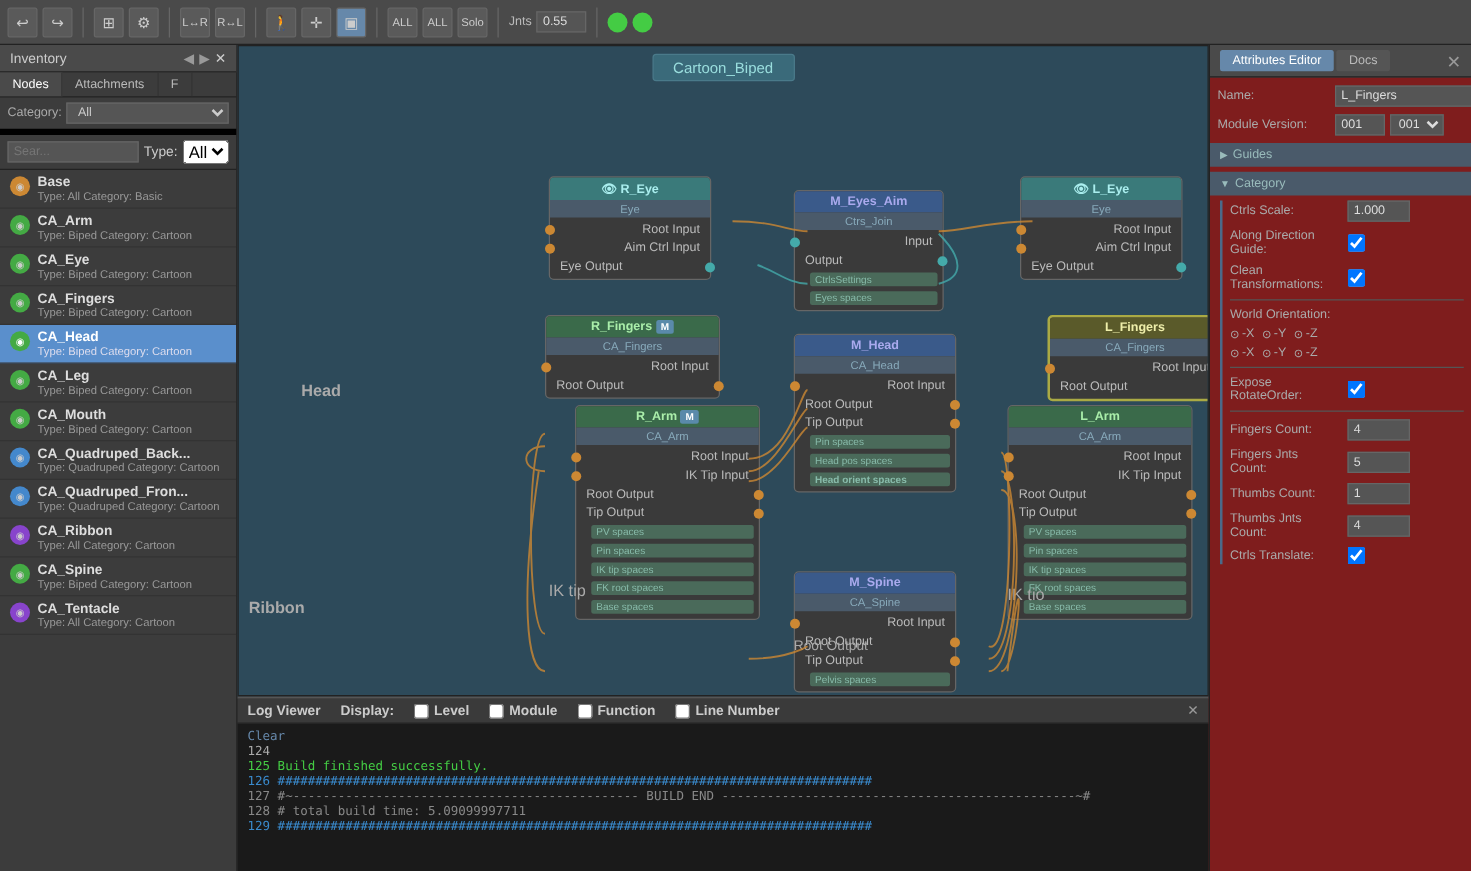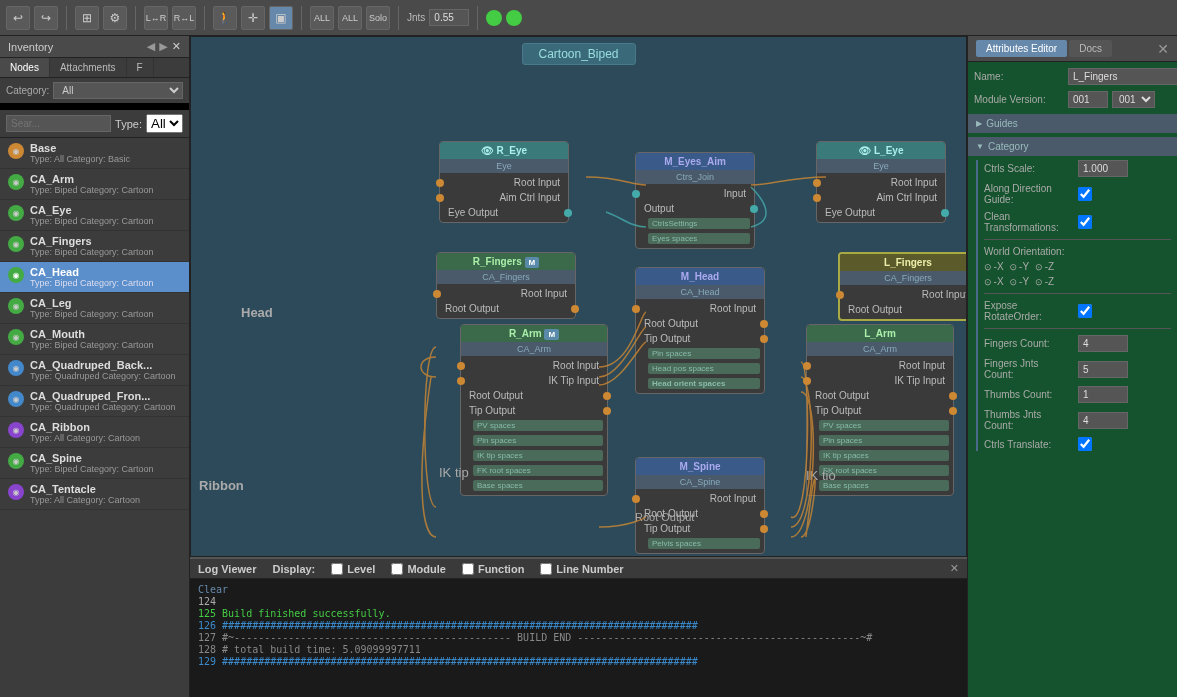--- a/index.html
+++ b/index.html
@@ -14,21 +14,21 @@
     #main { display: flex; height: calc(697px - 36px); }
 
     
     #left-panel { width: 190px; background: #3c3c3c; border-right: 1px solid #222; display: flex; flex-direction: column; }
     #inventory-header { background: #4a4a4a; padding: 4px 8px; display: flex; align-items: center; justify-content: space-between; border-bottom: 1px solid #222; }
     #inventory-header span { font-size: 11px; color: #ccc; }
     .close-btn { cursor: pointer; font-size: 14px; color: #999; }
     #panel-tabs { display: flex; border-bottom: 1px solid #222; }
     .panel-tab { padding: 4px 10px; font-size: 10px; cursor: pointer; color: #bbb; border-right: 1px solid #333; }
     .panel-tab.active { background: #4a4a4a; color: #fff; }
-    #category-row { display: flex; align-items: center; padding: 4px 6px; gap: 4px; border-bottom: 7px solid #000000; }
+    #category-row { display: flex; align-items: center; padding: 4px 6px; gap: 4px; border-bottom: 5px solid #000000; }
     #category-row label { font-size: 10px; color: #aaa; }
     #category-row select { background: #555; border: 1px solid #666; color: #ccc; font-size: 10px; padding: 1px 4px; flex: 1; }
     #search-row { display: flex; align-items: center; padding: 4px 6px; gap: 4px; border-bottom: 1px solid #222; }
     #search-row input { background: #555; border: 1px solid #666; color: #ccc; font-size: 10px; padding: 2px 4px; flex: 1; }
     #node-list { flex: 1; overflow-y: auto; }
     .node-item { padding: 4px 8px; cursor: pointer; border-bottom: 1px solid #333; display: flex; align-items: flex-start; gap: 6px; }
     .node-item.selected { background: #5a8fcc; color: #fff; }
     .node-icon { width: 16px; height: 16px; border-radius: 50%; background: #888; flex-shrink: 0; display: flex; align-items: center; justify-content: center; font-size: 8px; margin-top: 1px; }
     .node-icon.orange { background: #cc8833; }
     .node-icon.green { background: #44aa44; }
@@ -69,21 +69,21 @@
     .log-option { display: flex; align-items: center; gap: 4px; font-size: 10px; color: #aaa; }
     .log-option input[type=checkbox] { width: 12px; height: 12px; }
     .log-close { margin-left: auto; cursor: pointer; color: #999; }
     #log-content { padding: 4px 8px; font-family: monospace; font-size: 10px; overflow-y: auto; height: calc(140px - 28px); }
     .log-line { margin: 1px 0; color: #aaa; }
     .log-line.success { color: #44cc44; }
     .log-line.hash { color: #3a8acc; }
     .log-line.comment { color: #888; }
 
     
-    #right-panel { width: 210px; background: #14532d; border-left: 1px solid #222; display: flex; flex-direction: column; }
+    #right-panel { width: 210px; background: #7f1d1d; border-left: 1px solid #222; display: flex; flex-direction: column; }
     #attr-panel-header { background: #4a4a4a; padding: 4px 8px; border-bottom: 1px solid #222; display: flex; align-items: center; justify-content: space-between; }
     #attr-tabs { display: flex; gap: 2px; }
     .attr-tab { padding: 3px 10px; font-size: 10px; cursor: pointer; color: #bbb; background: #555; border-radius: 2px; }
     .attr-tab.active { background: #6688aa; color: #fff; }
     #attr-content { flex: 1; overflow-y: auto; padding: 6px; }
     .attr-field { display: flex; align-items: center; margin-bottom: 6px; gap: 4px; }
     .attr-label { color: #aaa; font-size: 10px; flex: 0 0 90px; }
     .attr-value { background: #555; border: 1px solid #666; color: #ddd; font-size: 10px; padding: 2px 4px; flex: 1; }
     .attr-select { background: #555; border: 1px solid #666; color: #ddd; font-size: 10px; padding: 1px 2px; flex: 1; }
     .attr-check { width: 14px; height: 14px; }

